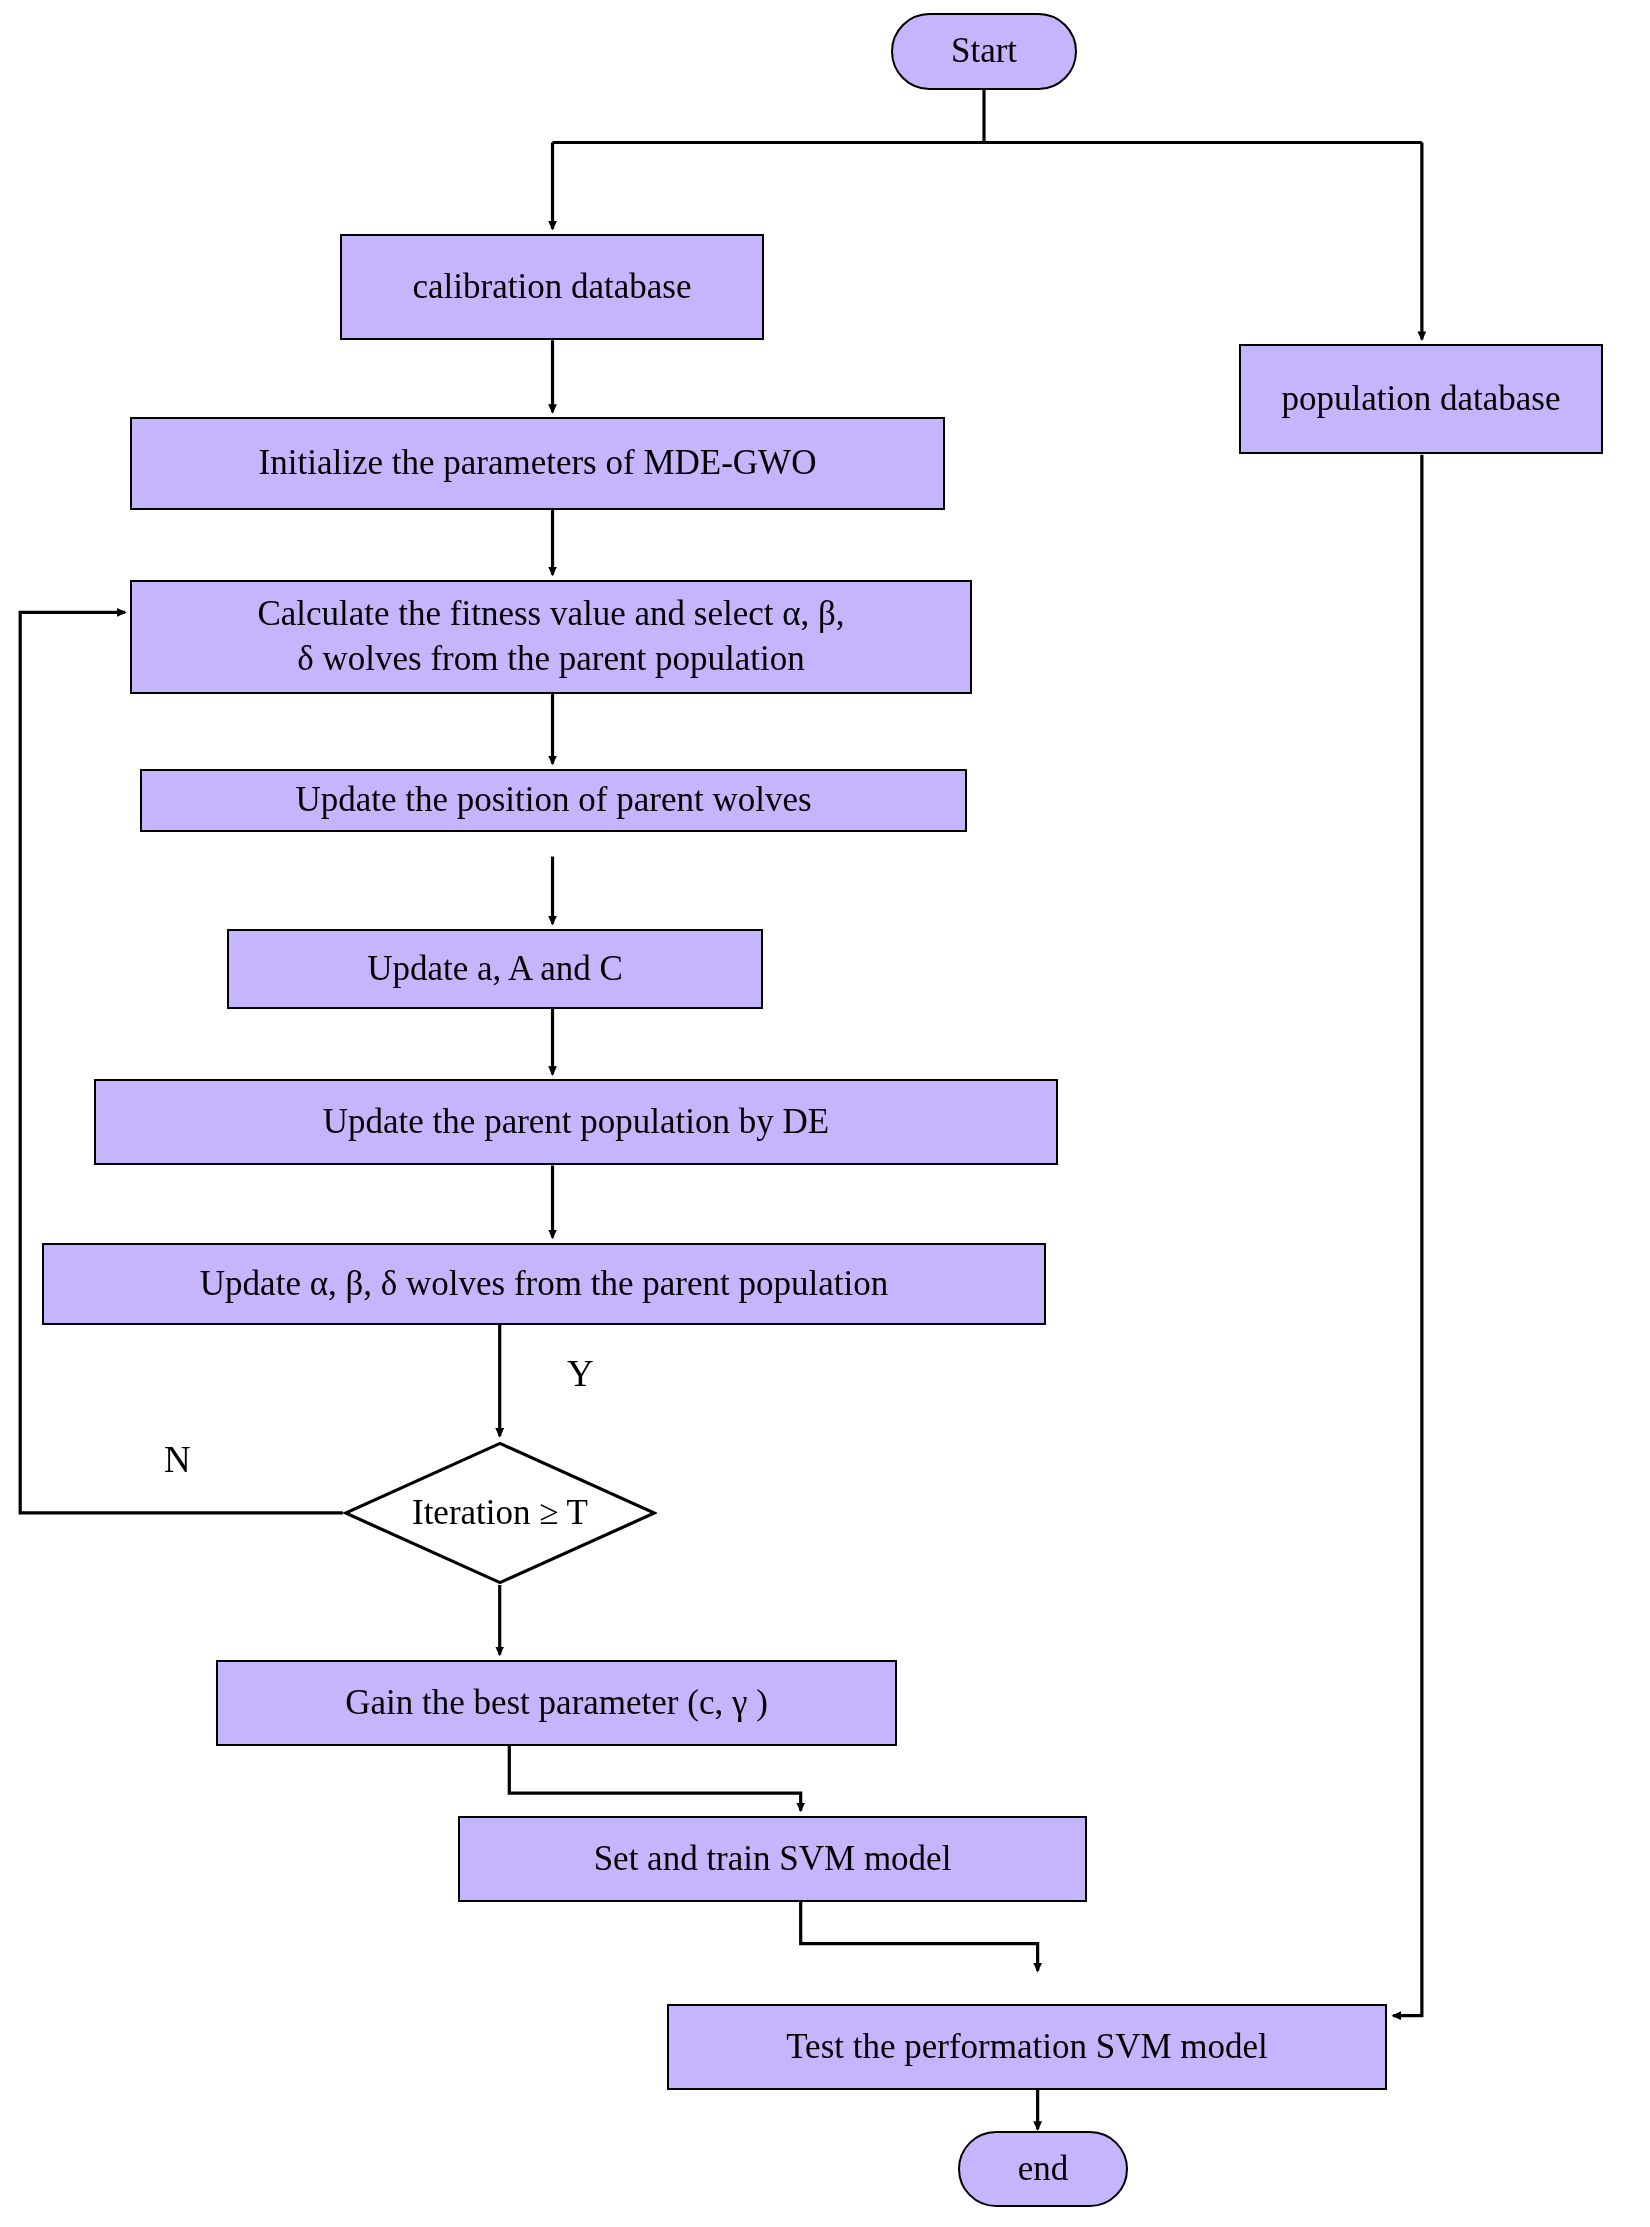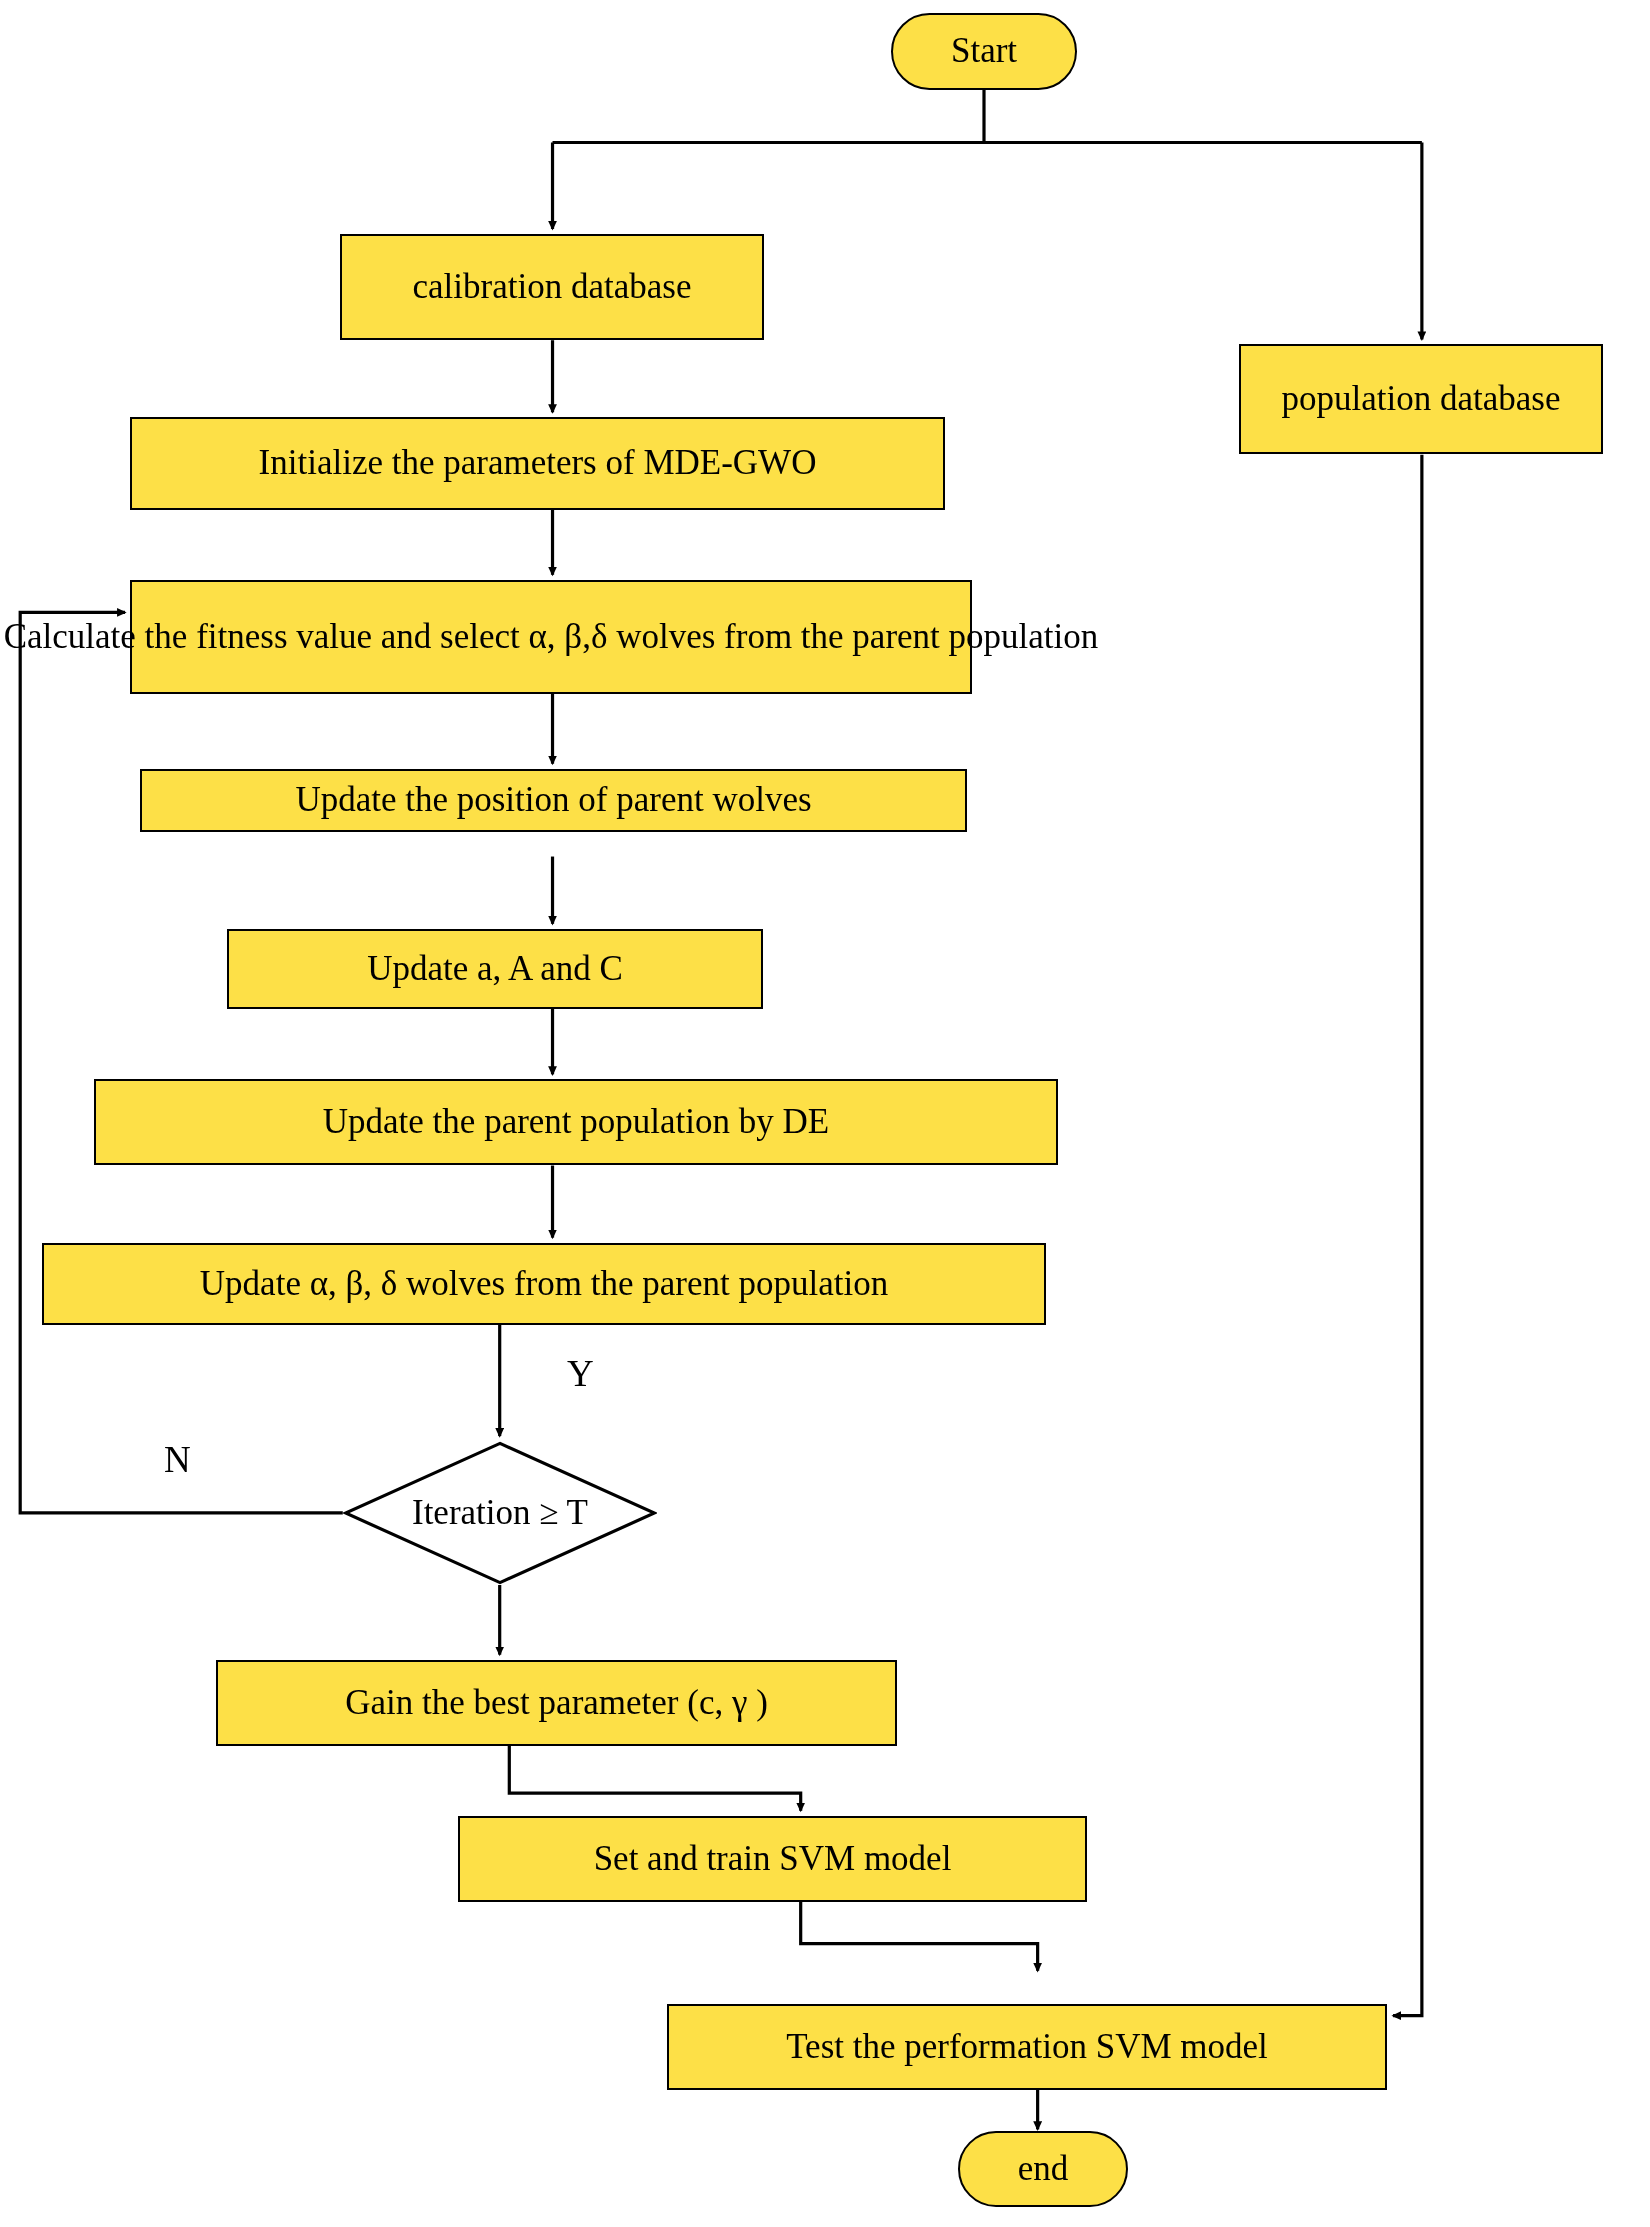--- a/index.html
+++ b/index.html
@@ -21,37 +21,37 @@
     left: 0;
     top: 0;
     width: 1651px;
     height: 2227px;
     pointer-events: none;
   }
   .node {
     position: absolute;
     box-sizing: border-box;
     border: 2.4px solid #000000;
-    background: #fde047;
+    background: #c4b5fd;
     display: flex;
     align-items: center;
     justify-content: center;
     text-align: center;
     color: #000000;
     font-family: "Liberation Serif", "DejaVu Serif", serif;
     font-size: 35px;
     line-height: 1.22;
     padding: 0 8px;
     z-index: 2;
   }
   .node.terminator {
     border-radius: 48px;
   }
   .node.two-line {
-    flex-direction: row;
+    flex-direction: column;
     line-height: 1.28;
   }
   .node .line {
     display: block;
     white-space: nowrap;
   }
   .diamond-wrap {
     position: absolute;
     z-index: 2;
     text-align: center;

